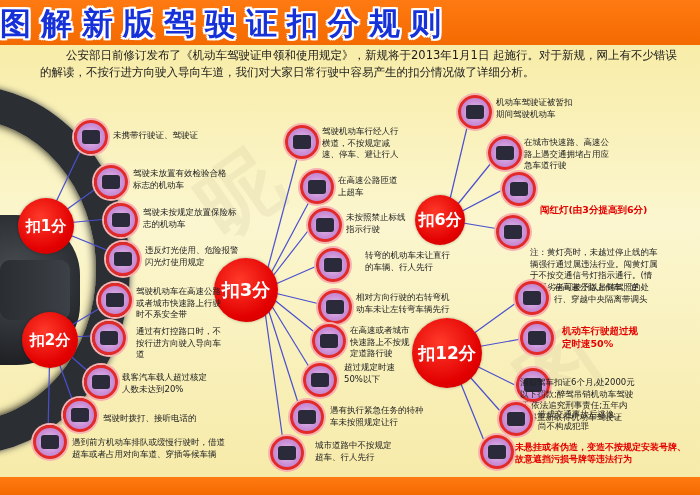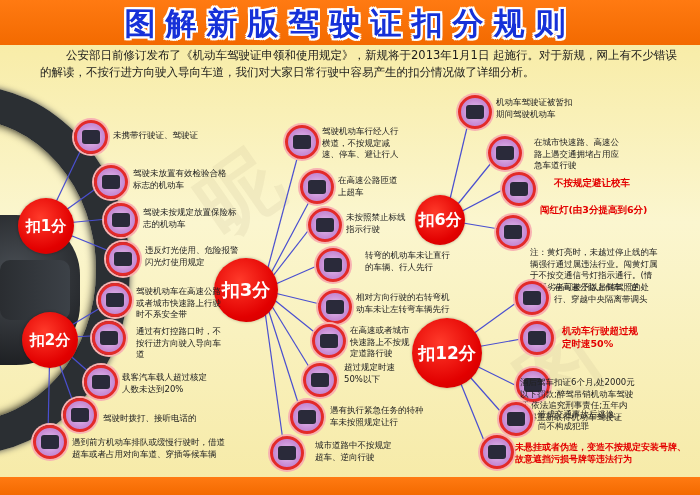--- a/index.html
+++ b/index.html
@@ -8,21 +8,21 @@
   #poster {
     position: absolute; left: 0; top: 0; width: 700px; height: 495px;
     background: linear-gradient(180deg, #f7ea9e 0%, #fbf6cf 45%, #f6eaa6 100%);
     overflow: hidden;
   }
   .header {
     position: absolute; left: 0; top: 0; width: 700px; height: 45px;
     background: linear-gradient(180deg, #ff7a12 0%, #f36a00 100%);
   }
   .title {
-    position: absolute; left: 0; top: 3px; width: 700px; text-align: center;
+    position: absolute; left: 0; top: 3px; width: 700px; 
     font-size: 31px; font-weight: bold; letter-spacing: 10px;
     color: #1631d8; font-family: "DejaVu Serif", serif;
     text-shadow: -2px -2px 0 #fff, 2px -2px 0 #fff, -2px 2px 0 #fff, 2px 2px 0 #fff,
                  0 2px 0 #fff, 0 -2px 0 #fff, 2px 0 0 #fff, -2px 0 0 #fff;
   }
   .intro {
     position: absolute; left: 40px; top: 47px; width: 640px;
     font-size: 11.5px; line-height: 17px; color: #1a1a1a; text-indent: 26px;
   }
   .footer {
@@ -192,34 +192,33 @@
       <div class="glyph"></div>
     </div>
   <div class="item-text" style="left:344px;top:362px;width:56px;">超过规定时速50%以下</div>
   <div class="item-icon" style="left:290px;top:400px;">
       <div class="glyph"></div>
     </div>
   <div class="item-text" style="left:330px;top:405px;width:100px;">遇有执行紧急任务的特种车未按照规定让行</div>
   <div class="item-icon" style="left:270px;top:436px;">
       <div class="glyph"></div>
     </div>
-  <div class="item-text" style="left:315px;top:440px;width:80px;">城市道路中不按规定超车、逆向行驶</div>
+  <div class="item-text" style="left:315px;top:440px;width:80px;">城市道路中不按规定超车、行人先行</div>
 
   <div class="item-icon" style="left:458px;top:95px;">
       <div class="glyph"></div>
     </div>
   <div class="item-text" style="left:496px;top:97px;width:78px;">机动车驾驶证被暂扣期间驾驶机动车</div>
   <div class="item-icon" style="left:488px;top:136px;">
       <div class="glyph"></div>
     </div>
-  <div class="item-text" style="left:524px;top:137px;width:90px;margin-left:10px;">在城市快速路、高速公路上遇交通拥堵占用应急车道行驶</div>
+  <div class="item-text" style="left:524px;top:137px;width:90px;">在城市快速路、高速公路上遇交通拥堵占用应急车道行驶</div>
   <div class="item-icon" style="left:502px;top:172px;">
       <div class="glyph"></div>
     </div>
-  <div class="item-text red" style="left:554px;top:176px;width:120px;">不按规定避让校车</div>
   <div class="item-icon" style="left:496px;top:215px;">
       <div class="glyph"></div>
     </div>
   <div class="item-text red" style="left:540px;top:203px;width:140px;">闯红灯(由3分提高到6分)</div>
   <div class="item-text" style="left:530px;top:216px;width:130px;margin-top:31px;">注：黄灯亮时，未越过停止线的车辆强行通过属违法行业。闯黄灯属于不按交通信号灯指示通行。(情节恶劣者可被予以吊销驾照的处罚)</div>
 
   <div class="item-icon" style="left:515px;top:281px;">
       <div class="glyph"></div>
     </div>
   <div class="item-text" style="left:554px;top:282px;width:100px;">在高速公路上倒车、逆行、穿越中央隔离带调头</div>

